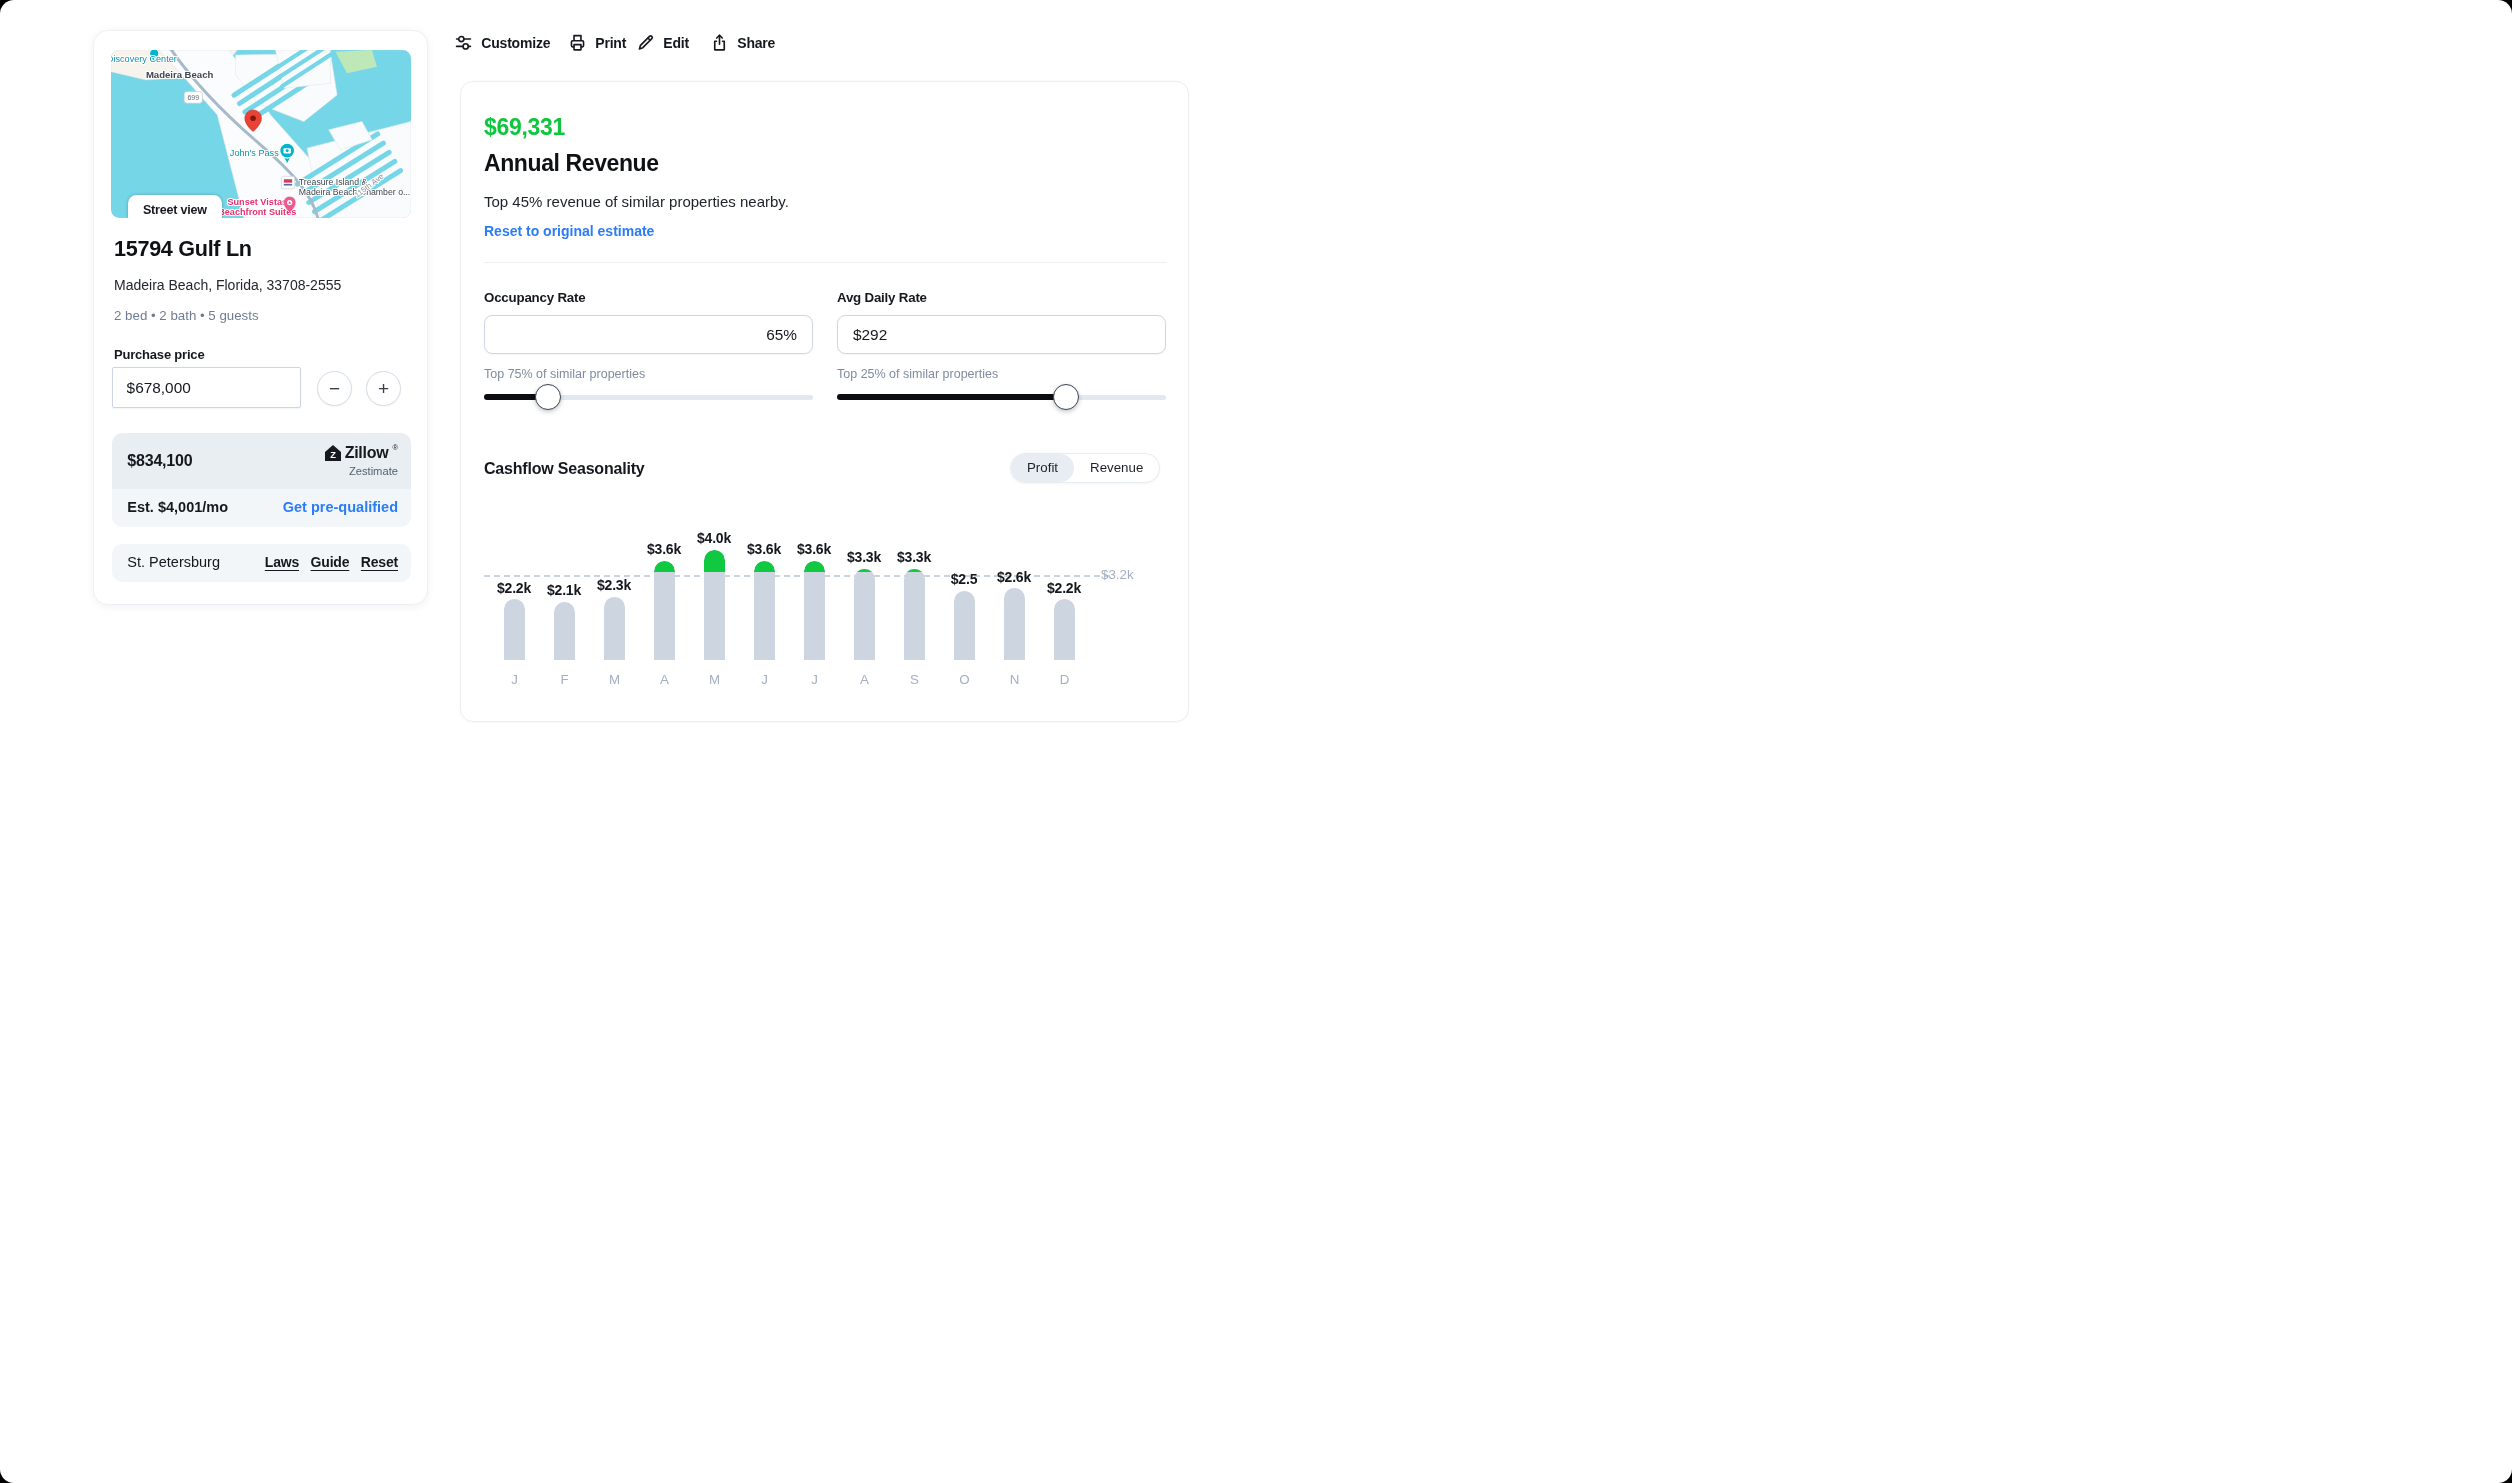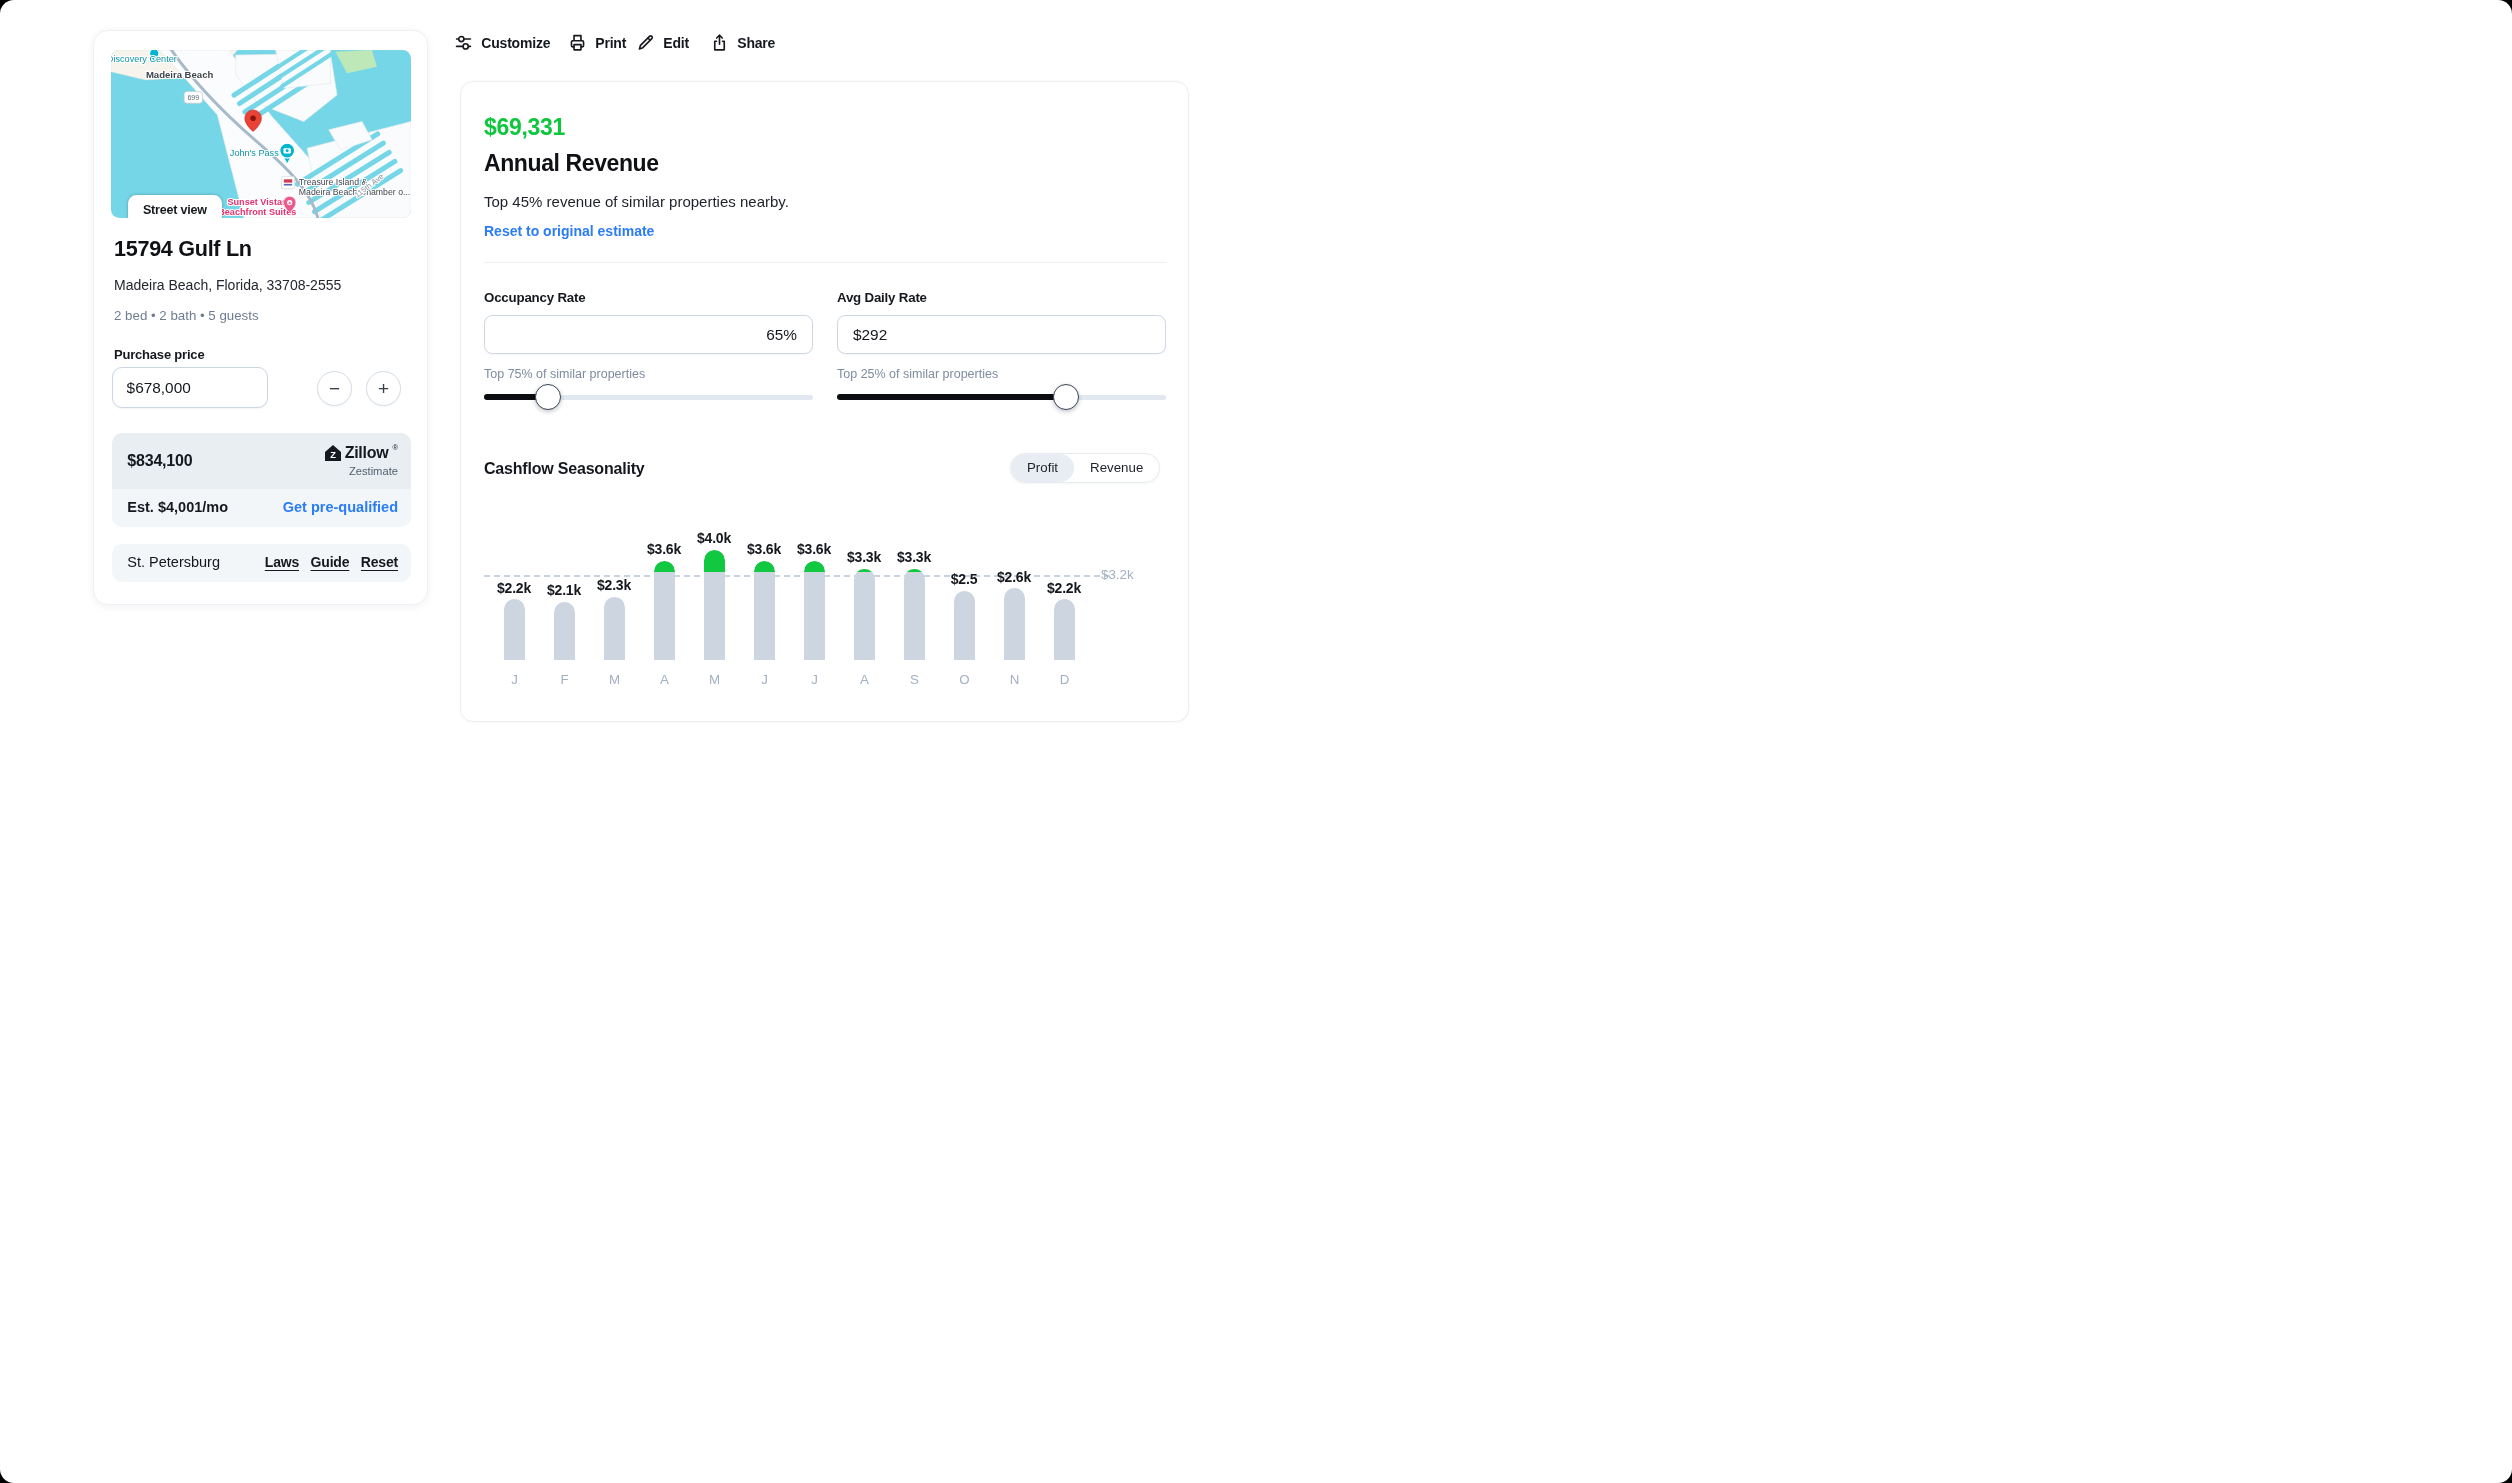--- a/index.html
+++ b/index.html
@@ -11,21 +11,21 @@
     border:0.8px solid #eef0f3; border-radius:15px; box-shadow:0 1.7px 8.3px rgba(25,39,60,.06); }
   .map-wrap { position:absolute; left:17.4px; top:19px; width:300px; height:168px; border-radius:8.3px; overflow:hidden; }
   .map-wrap svg { display:block; }
   .street-view-btn { position:absolute; left:16.6px; top:123px; background:#fff; border:none; border-radius:8.3px;
     padding:7.5px 15px; font-size:12.5px; font-weight:700; color:#17191e; box-shadow:0 0.8px 3.3px rgba(0,0,0,.28); cursor:pointer;
     font-family:inherit; letter-spacing:-0.2px;margin-top:22px; }
   .addr { position:absolute; left:20px; top:205px; font-size:21.6px; font-weight:700; letter-spacing:-0.3px; color:#0f1115; }
   .loc { position:absolute; left:20px; top:246px; font-size:14px; color:#23272e; }
   .specs { position:absolute; left:20px; top:277px; font-size:13.3px; color:#6e7d92; }
   .purchase-label { position:absolute; left:20px; top:316px; font-size:13px; font-weight:700; letter-spacing:-0.2px; }
-  .price-input { position:absolute; left:18.3px; top:336px; width:156px; height:41px; border:0.8px solid #ccd6e2; border-radius:10px;
+  .price-input { position:absolute; left:18.3px; top:336px; width:189px; height:41px; border:0.8px solid #ccd6e2; border-radius:2px;
     font-size:15.4px; font-weight:500; padding:0 13.3px; color:#15181e; font-family:inherit; box-shadow:0 0.8px 1.7px rgba(20,30,50,.05); outline:none; }
   .stepper { position:absolute; top:340px; width:35px; height:35px; border-radius:50%; background:#fff; border:0.8px solid #d4dde6;
     font-size:19px; color:#3a4049; display:flex; align-items:center; justify-content:center; cursor:pointer; font-family:inherit;
     box-shadow:0 0.8px 1.7px rgba(20,30,50,.05); line-height:1; }
   .stepper.minus { left:223px; } .stepper.plus { left:272px; }
   .zest-block { position:absolute; left:18.3px; top:402px; width:299px; border-radius:10px; overflow:hidden; }
   .zest-top { height:56px; background:#e9eef3; position:relative; }
   .zest-bottom { height:38px; background:#f2f6f9; position:relative; }
   .zest-value { position:absolute; left:15px; top:19px; font-size:16px; font-weight:700; letter-spacing:-0.2px; }
   .zillow-brand { position:absolute; right:13.3px; top:10.8px; display:flex; align-items:center; gap:4.2px; }

